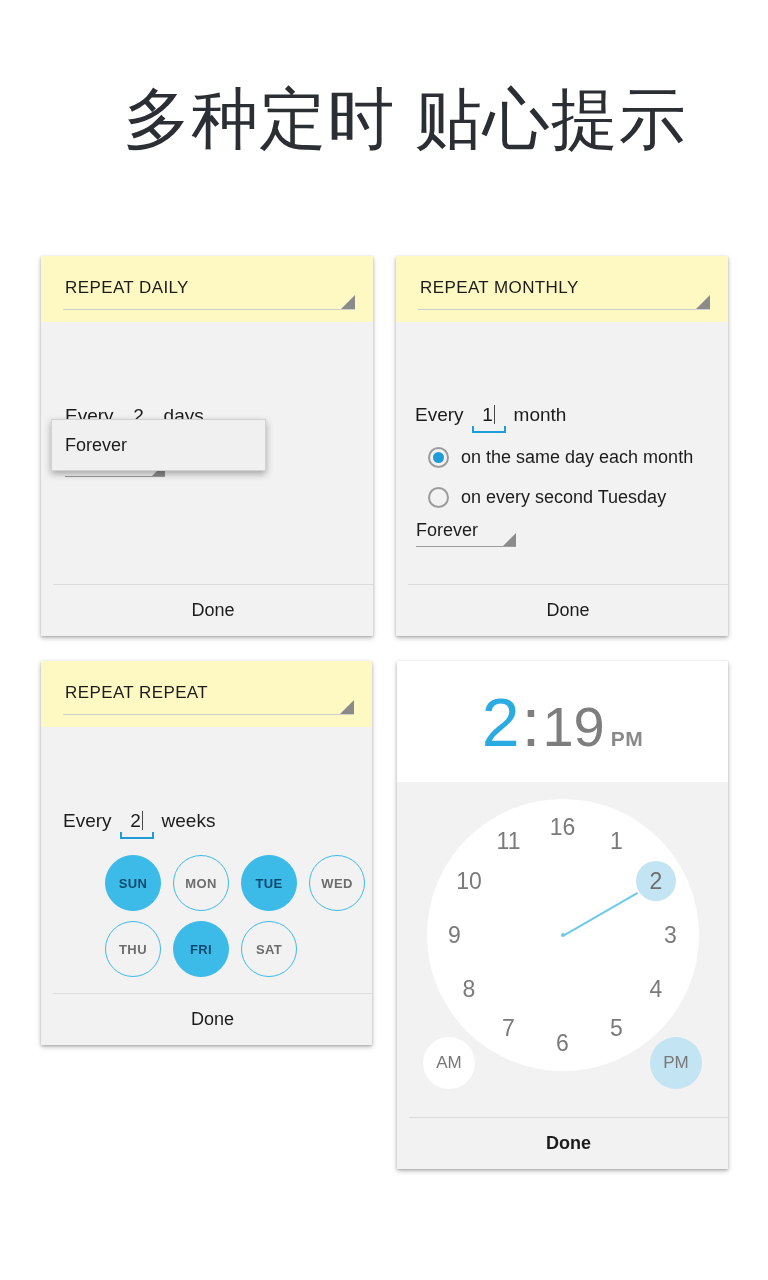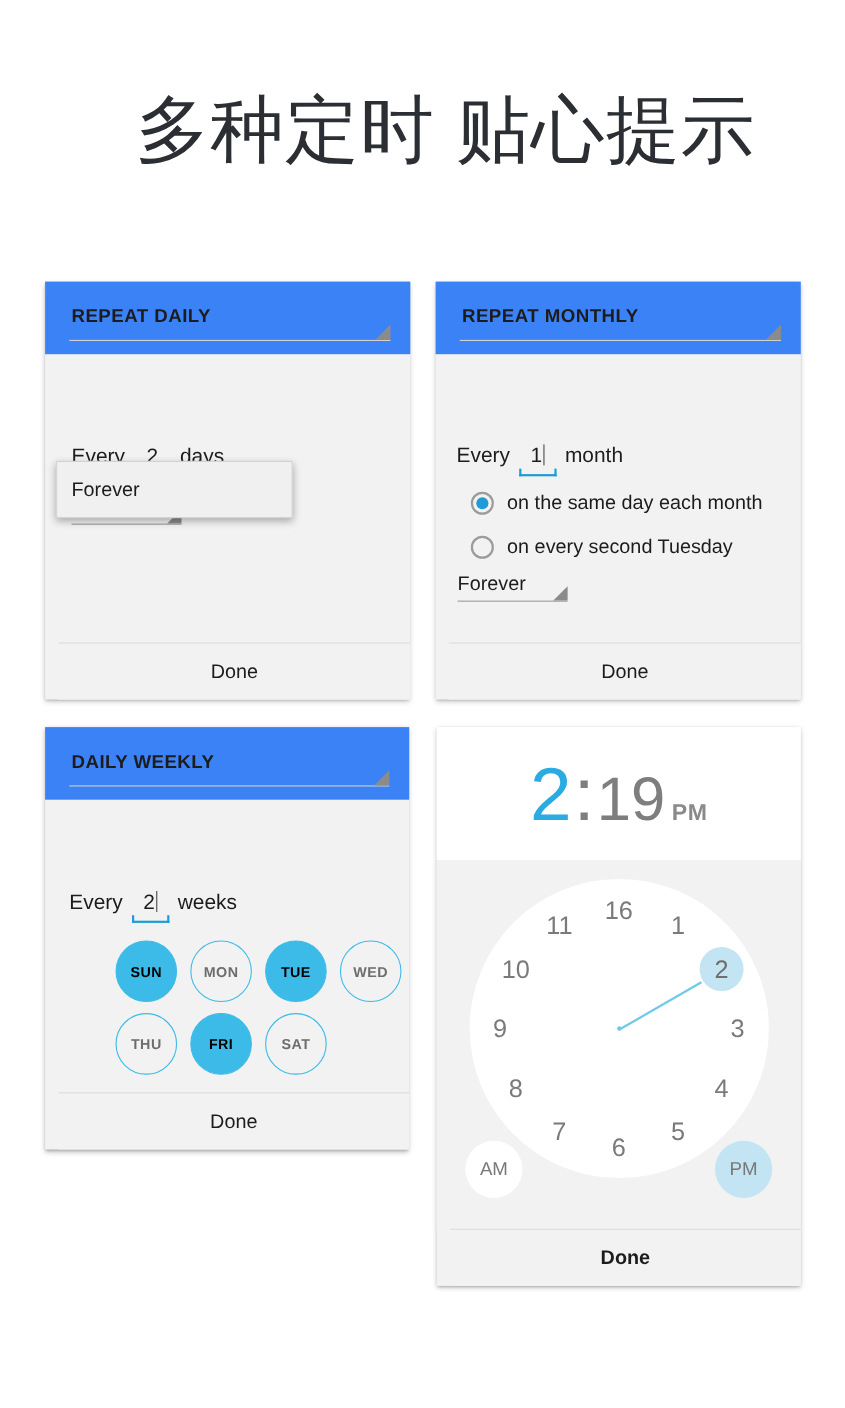--- a/index.html
+++ b/index.html
@@ -35,25 +35,24 @@
     background: #f2f2f2;
     box-shadow: 0 2px 5px rgba(0,0,0,0.26), 0 1px 2px rgba(0,0,0,0.16);
     overflow: visible;
   }
   #card-daily   { left: 41px;  top: 256px; width: 332px; height: 380px; }
   #card-monthly { left: 396px; top: 256px; width: 332px; height: 380px; }
   #card-weekly  { left: 41px;  top: 661px; width: 331px; height: 384px; }
   #card-clock   { left: 397px; top: 661px; width: 331px; height: 508px; }
 
   .card-header {
-    background: #3b82f6;
+    background: #fef9c3;
     height: 66px;
     position: relative;
     padding: 0 24px;
-    font-weight: bold;
   }
   .card-header .title {
     position: absolute;
     left: 24px;
     top: 32px;
     transform: translateY(-50%);
     font-size: 17px;
     color: #1c1c1c;
     letter-spacing: 0.4px;
   }
@@ -204,21 +203,21 @@
     font-weight: bold;
     letter-spacing: 0.4px;
   }
   .day-chip.off {
     border: 1.5px solid #3dbbe8;
     color: #6d6d6d;
     background: transparent;
   }
   .day-chip.on {
     background: #3dbbe8;
-    color: #000000;
+    color: #0c4a6e;
     border: 1.5px solid #3dbbe8;
   }
 
   
   .card-footer {
     position: absolute;
     left: 12px; right: 0; bottom: 0;
     height: 52px;
     border-top: 1px solid #dcdcdc;
     display: flex;
@@ -377,21 +376,21 @@
     </div>
   </div>
 
   <div class="card-footer">
     <span class="done">Done</span>
   </div>
 </div>
 
 <div class="card" id="card-weekly">
   <div class="card-header">
-    <span class="title">DAILY WEEKLY</span>
+    <span class="title">REPEAT REPEAT</span>
     <div class="header-rule"></div>
     <div class="spinner-caret"></div>
   </div>
   <div class="card-body">
     <div class="every-row" style="left:22px; top:83px;">
       <span class="lbl">Every</span>
       <span class="num-field focused">
         <span class="val">2</span><span class="caret"></span>
         <span class="underline"></span>
       </span>

